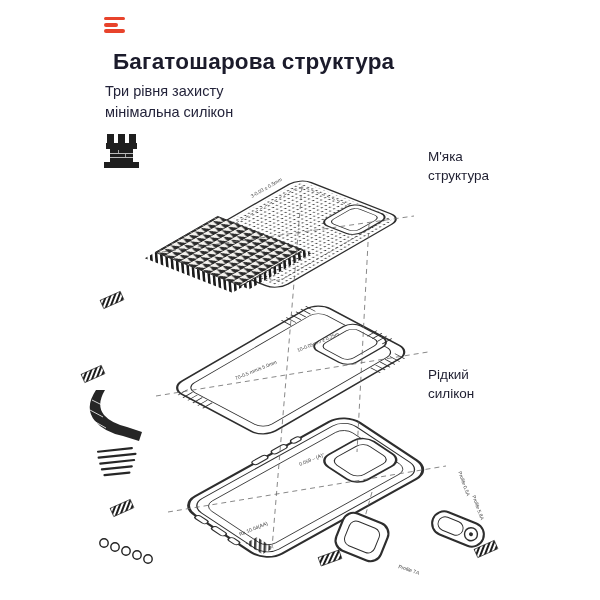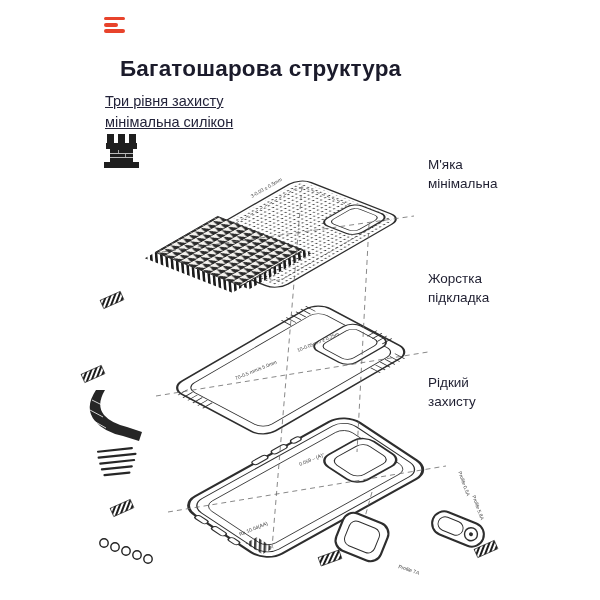--- a/index.html
+++ b/index.html
@@ -1,24 +1,24 @@
 <!DOCTYPE html>
 <html><head>
 <meta charset="utf-8">
 <style>
   html,body{margin:0;padding:0;background:#ffffff;}
   body{width:600px;height:600px;font-family:"Liberation Sans",sans-serif;}
   .page{position:relative;width:600px;height:600px;overflow:hidden;background:#fff;}
   .menu{position:absolute;left:104px;top:17px;width:24px;height:16px;cursor:pointer;}
   .menu .bar{display:block;height:3.4px;border-radius:2px;background:#e8432b;margin-bottom:2.8px;}
   .menu .b1{width:21px}.menu .b2{width:14px}.menu .b3{width:21px}
-  .title{position:absolute;left:104px;top:40px;margin:16px;font-size:22.5px;font-weight:800;
+  .title{position:absolute;left:104px;top:40px;margin:9px;font-size:22.5px;font-weight:800;
          color:#1b1b2b;letter-spacing:.2px;white-space:nowrap;}
-  .subtitle{position:absolute;left:105px;top:91px;font-size:14.5px;line-height:1.42;color:#23233a;text-decoration:underline;}
-  .layer-label{position:absolute;left:428px;font-size:13.5px;line-height:1.38;color:#1e1e30;font-weight:500;margin-top:8px;}
+  .subtitle{position:absolute;left:105px;top:81px;font-size:14.5px;line-height:1.42;color:#23233a;}
+  .layer-label{position:absolute;left:428px;font-size:13.5px;line-height:1.38;color:#1e1e30;font-weight:500;}
   .l1{top:148px}.l2{top:262px}.l3{top:366px}
   svg{position:absolute;left:0;top:0;}
   svg text{font-family:"Liberation Sans",sans-serif;font-size:5px;fill:#3c3c3c;}
 </style>
 </head>
 <body>
 
 <div class="page">
 
   <svg width="600" height="600" viewBox="0 0 600 600">
@@ -178,24 +178,20 @@
     <span class="bar b3"></span>
   </div>
   <h1 class="title">Багатошарова структура</h1>
   <div class="subtitle">
     <div>Три рівня захисту</div>
     <div>мінімальна силікон</div>
   </div>
 
   <div class="layer-label l1">
     <div>М'яка</div>
-    <div>мінімальна</div>
-  </div>
-  <div class="layer-label l2">
-    <div>Жорстка</div>
-    <div>підкладка</div>
+    <div>структура</div>
   </div>
   <div class="layer-label l3">
     <div>Рідкий</div>
-    <div>захисту</div>
+    <div>силікон</div>
   </div>
 
 </div>
 
 </body></html>

